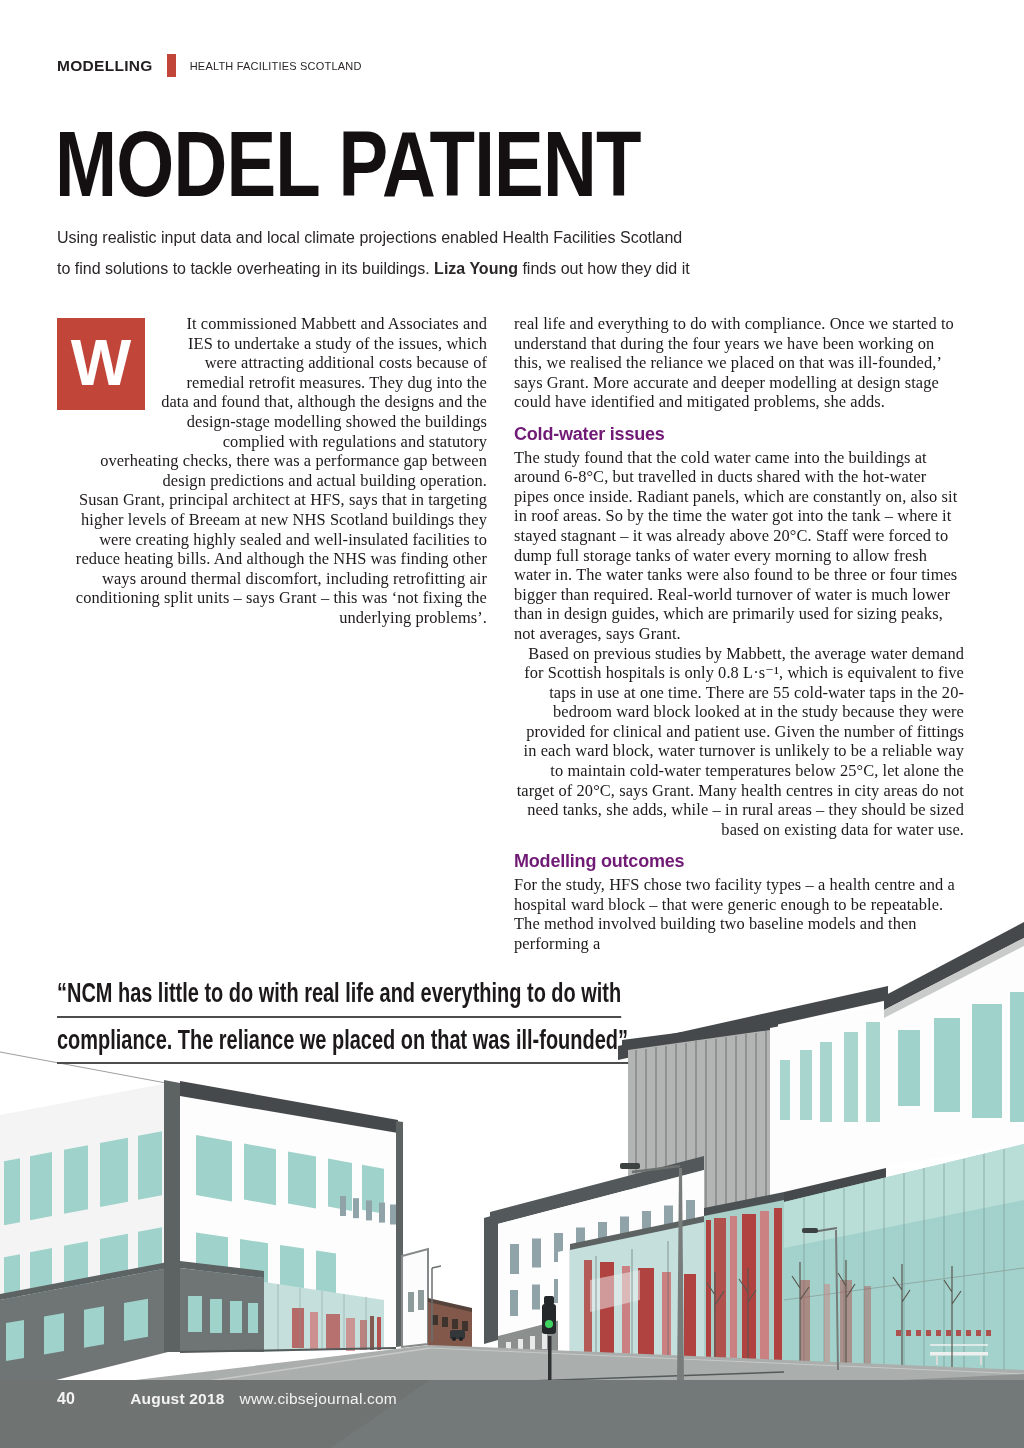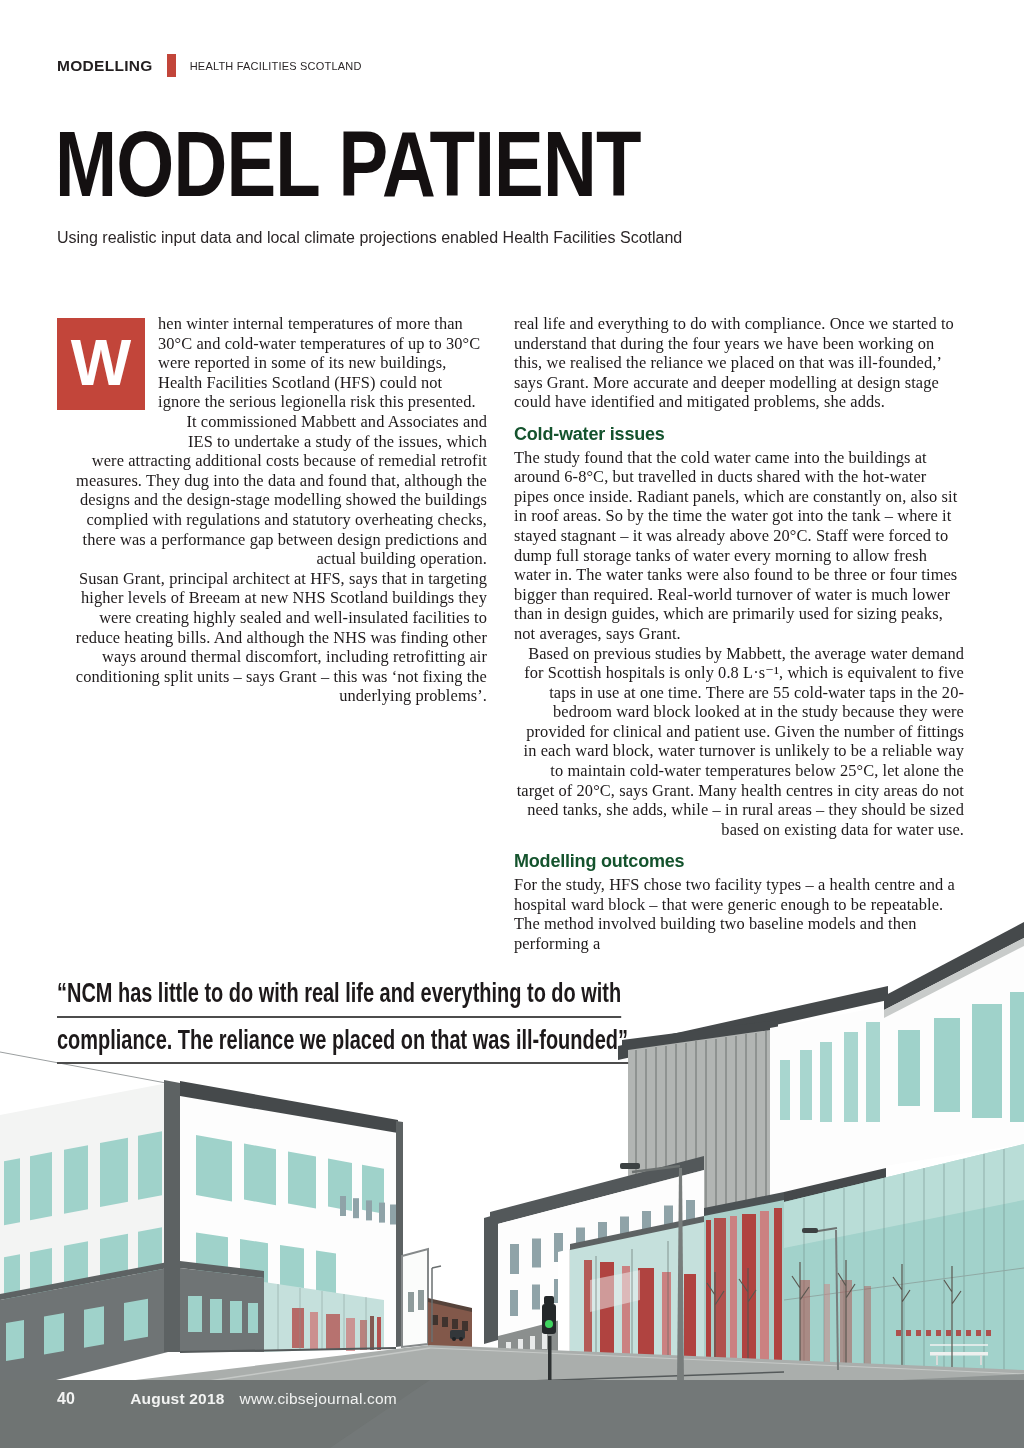--- a/index.html
+++ b/index.html
@@ -23,21 +23,21 @@
   .standfirst{position:absolute;left:57px;top:222px;font-size:16px;line-height:31px;color:#2b2627;}
   .standfirst .bold{font-weight:bold;}
   
   .col{position:absolute;top:314px;font-family:"Liberation Serif","DejaVu Serif",serif;
        font-size:16.4px;line-height:19.6px;color:var(--ink);letter-spacing:.1px;}
   .col-left{left:57px;width:430px;}
   .col-right{left:514px;width:450px;}
   .col p{margin:0;}
   .col p.ind{text-indent:14px;text-align:right;}
   .col h3{margin:13px 0 3px 0;font-family:"Liberation Sans",sans-serif;font-size:18px;
-          font-weight:bold;color:#14532d;letter-spacing:-.2px;}
+          font-weight:bold;color:#701a75;letter-spacing:-.2px;}
   .dropcap{float:left;width:88px;height:92px;margin:4px 13px 27px 0;background:var(--accent_red);
            display:flex;align-items:center;justify-content:center;
            font-family:"Liberation Sans",sans-serif;font-weight:bold;font-size:64px;color:#fff;}
   
   .pullquote{position:absolute;left:57px;top:978px;transform:scaleX(.7);transform-origin:left top;
              font-weight:bold;font-size:28.5px;color:#1d191a;letter-spacing:0;line-height:1;}
   .pullquote .pq-line{display:inline-block;border-bottom:2px solid #4c4c4c;
              padding-bottom:9px;margin-bottom:7px;white-space:nowrap;}
   
   .figure{position:absolute;left:0;top:900px;width:1024px;height:548px;z-index:0;}
@@ -331,24 +331,25 @@
     <div class="masthead">
       <span class="kicker">MODELLING</span>
       <span class="kicker-bar"></span>
       <span class="section">HEALTH FACILITIES SCOTLAND</span>
     </div>
 
     <h1 class="headline" style="margin:0;">MODEL PATIENT</h1>
 
     <div class="standfirst">
       <div>Using realistic input data and local climate projections enabled Health Facilities Scotland</div>
+      <div><span>to find solutions to tackle overheating in its buildings. </span><span class="bold">Liza Young</span><span> finds out how they did it</span></div>
     </div>
 
     <div class="col col-left">
-      <p><span class="dropcap">W</span><span>hen winter internal temperatures of more than 30°C and cold-water temperatures of up to 30°C were reported in some of its new buildings, Health Facilities Scotland (HFS) could not ignore the serious legionella risk this presented.</span></p>
+      <p><span class="dropcap">W</span></p>
       <p class="ind">It commissioned Mabbett and Associates and IES to undertake a study of the issues, which were attracting additional costs because of remedial retrofit measures. They dug into the data and found that, although the designs and the design-stage modelling showed the buildings complied with regulations and statutory overheating checks, there was a performance gap between design predictions and actual building operation.</p>
       <p class="ind">Susan Grant, principal architect at HFS, says that in targeting higher levels of Breeam at new NHS Scotland buildings they were creating highly sealed and well-insulated facilities to reduce heating bills. And although the NHS was finding other ways around thermal discomfort, including retrofitting air conditioning split units – says Grant – this was ‘not fixing the underlying problems’.</p>
     </div>
 
     <div class="col col-right">
       <p>real life and everything to do with compliance. Once we started to understand that during the four years we have been working on this, we realised the reliance we placed on that was ill-founded,’ says Grant. More accurate and deeper modelling at design stage could have identified and mitigated problems, she adds.</p>
       <h3>Cold-water issues</h3>
       <p>The study found that the cold water came into the buildings at around 6-8°C, but travelled in ducts shared with the hot-water pipes once inside. Radiant panels, which are constantly on, also sit in roof areas. So by the time the water got into the tank – where it stayed stagnant – it was already above 20°C. Staff were forced to dump full storage tanks of water every morning to allow fresh water in. The water tanks were also found to be three or four times bigger than required. Real-world turnover of water is much lower than in design guides, which are primarily used for sizing peaks, not averages, says Grant.</p>
       <p class="ind">Based on previous studies by Mabbett, the average water demand for Scottish hospitals is only 0.8 L·s⁻¹, which is equivalent to five taps in use at one time. There are 55 cold-water taps in the 20-bedroom ward block looked at in the study because they were provided for clinical and patient use. Given the number of fittings in each ward block, water turnover is unlikely to be a reliable way to maintain cold-water temperatures below 25°C, let alone the target of 20°C, says Grant. Many health centres in city areas do not need tanks, she adds, while – in rural areas – they should be sized based on existing data for water use.</p>
       <h3>Modelling outcomes</h3>

